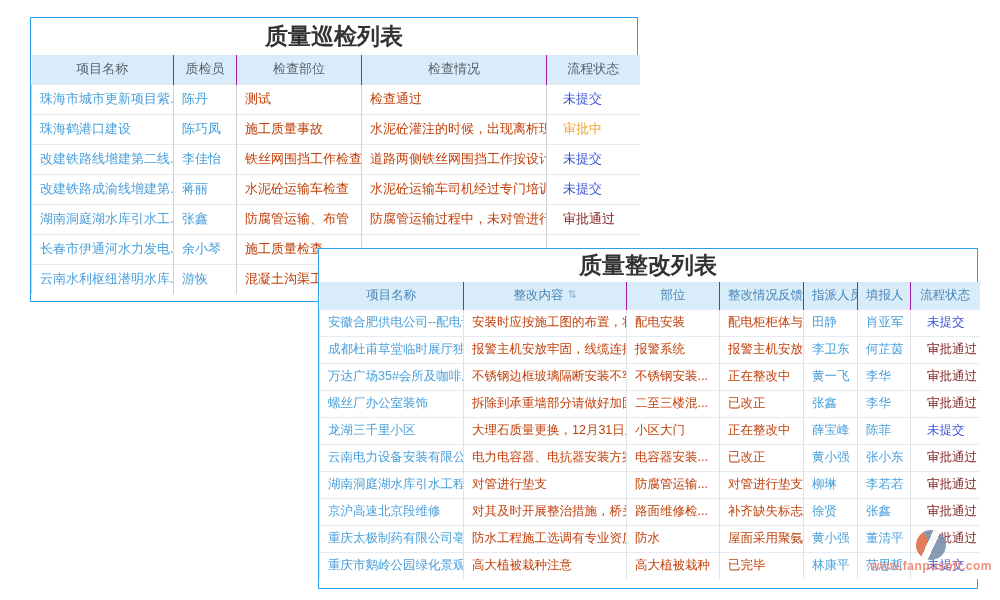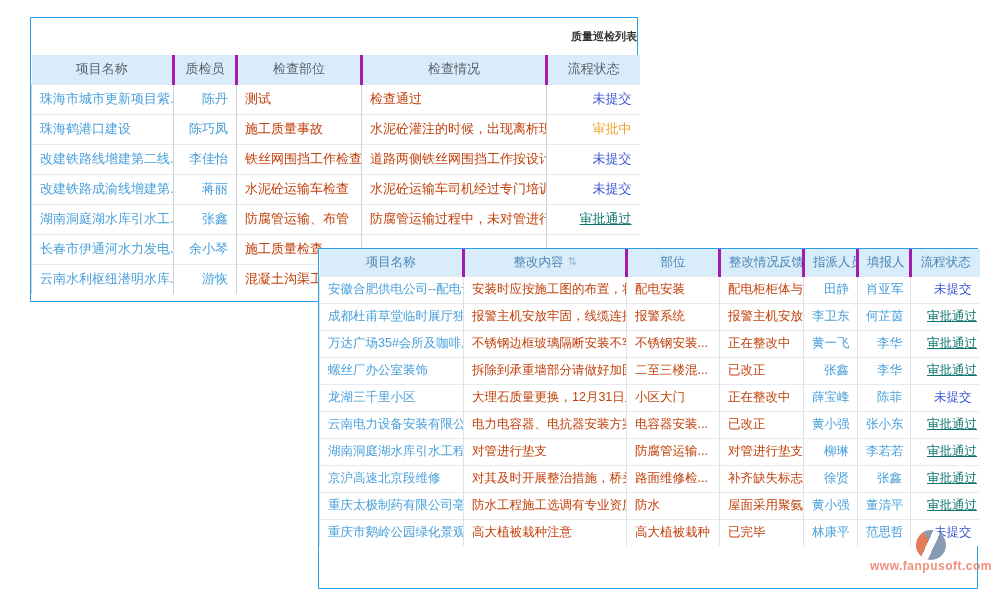--- a/index.html
+++ b/index.html
@@ -8,47 +8,47 @@
     background:#ffffff;
     font-family:"Liberation Sans","DejaVu Sans",sans-serif;
   }
   .card{
     position:absolute;background:#ffffff;border:1px solid #2b9fe9;
     box-sizing:border-box;
   }
   #card1{left:30px;top:17px;width:608px;height:285px;z-index:1;}
   #card2{left:318px;top:248px;width:660px;height:341px;z-index:2;}
   .card-title{
-    font-size:11px;font-weight:bold;color:#333333;text-align:right;
+    font-size:23px;font-weight:bold;color:#333333;text-align:center;
     background:#ffffff;
   }
   #card1 .card-title{height:37px;line-height:37px;}
   #card2 .card-title{height:33px;line-height:33px;}
   table{width:100%;border-collapse:collapse;table-layout:fixed;}
   th,td{
     overflow:hidden;white-space:nowrap;padding:0 8px;box-sizing:border-box;
   }
   th{
     background:#d9ecf9;font-weight:normal;text-align:center;
-    border-left:3px solid #a21caf;
+    border-left:1px solid #a21caf;
   }
   th:first-child{border-left:none;margin-left:37px;}
   #card1 th{height:29px;font-size:13px;color:#59636f;}
   #card2 th{height:27px;font-size:12.5px;color:#4b87b9;}
   td{border-top:1px solid #e7ebef;background:#ffffff;}
   #card1 td{height:30px;font-size:13px;border-left:1px solid #ccd2d8;}
   #card2 td{height:27px;font-size:12.5px;border-left:1px solid #dde3e9;}
   td:first-child{border-left:none;}
   .plain{color:#c2410c;}
   .link{color:#4aa0db;cursor:pointer;}
-  .center{text-align:right;}
+  .center{text-align:left;}
   .status{cursor:pointer;padding-left:16px;}
   .st-unsubmitted{color:#3a54d6;}
   .st-pending{color:#f0a22d;margin-left:33px;}
-  .st-approved{color:#0f766e;text-decoration:underline;}
+  .st-approved{color:#7f1d1d;}
   .st-none{color:transparent;}
   .sort-icon{
     margin-left:4px;color:#8fb8d8;font-size:11px;vertical-align:1px;
   }
   
   #watermark{
     position:absolute;left:856px;top:530px;z-index:3;opacity:.92;
     width:150px;text-align:center;pointer-events:none;
   }
   .wm-row{display:flex;align-items:center;justify-content:center;gap:3px;}
@@ -139,20 +139,21 @@
           <td class="link center">游恢</td>
           <td class="plain">混凝土沟渠工程</td>
           <td class="plain"></td>
           <td class="status center st-none"></td>
         </tr>
       </tbody>
   </table>
 </div>
 
 <div id="card2" class="card">
+  <div class="card-title">质量整改列表</div>
   <table>
     <colgroup>
       <col style="width:144px">
         <col style="width:163px">
         <col style="width:93px">
       <col style="width:84px">
         <col style="width:54px">
         <col style="width:53px">
       <col style="width:69px">
     </colgroup>

